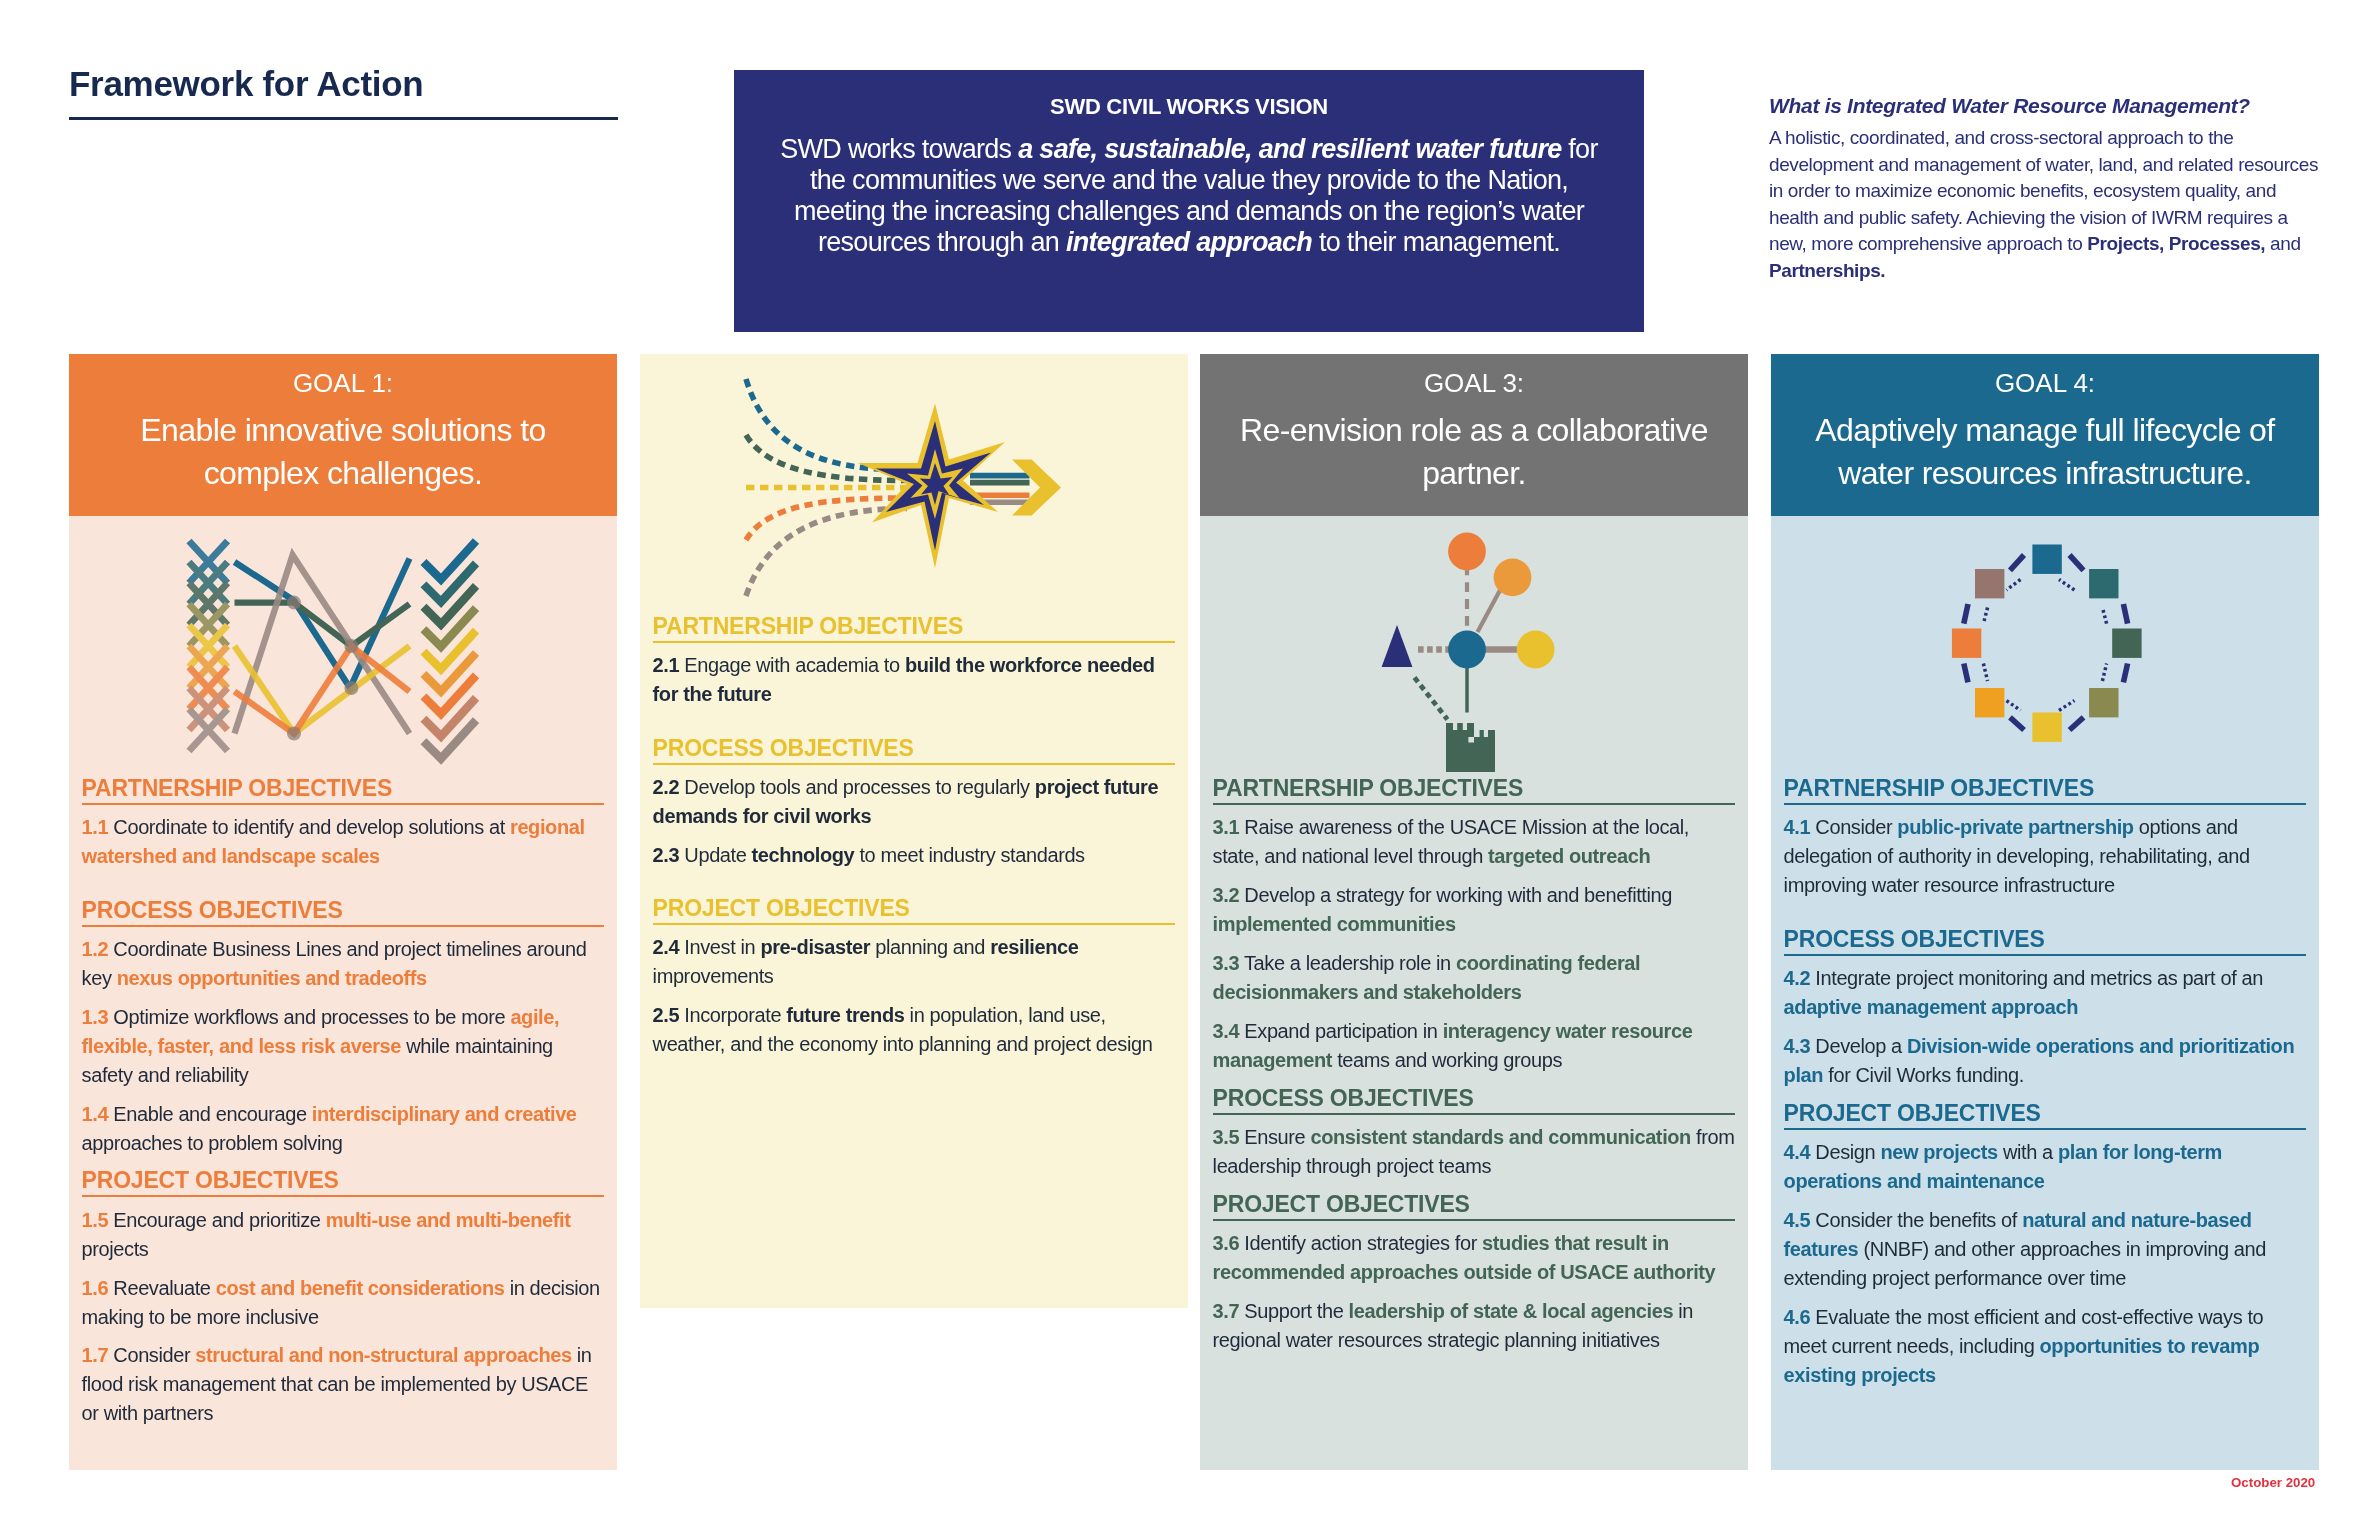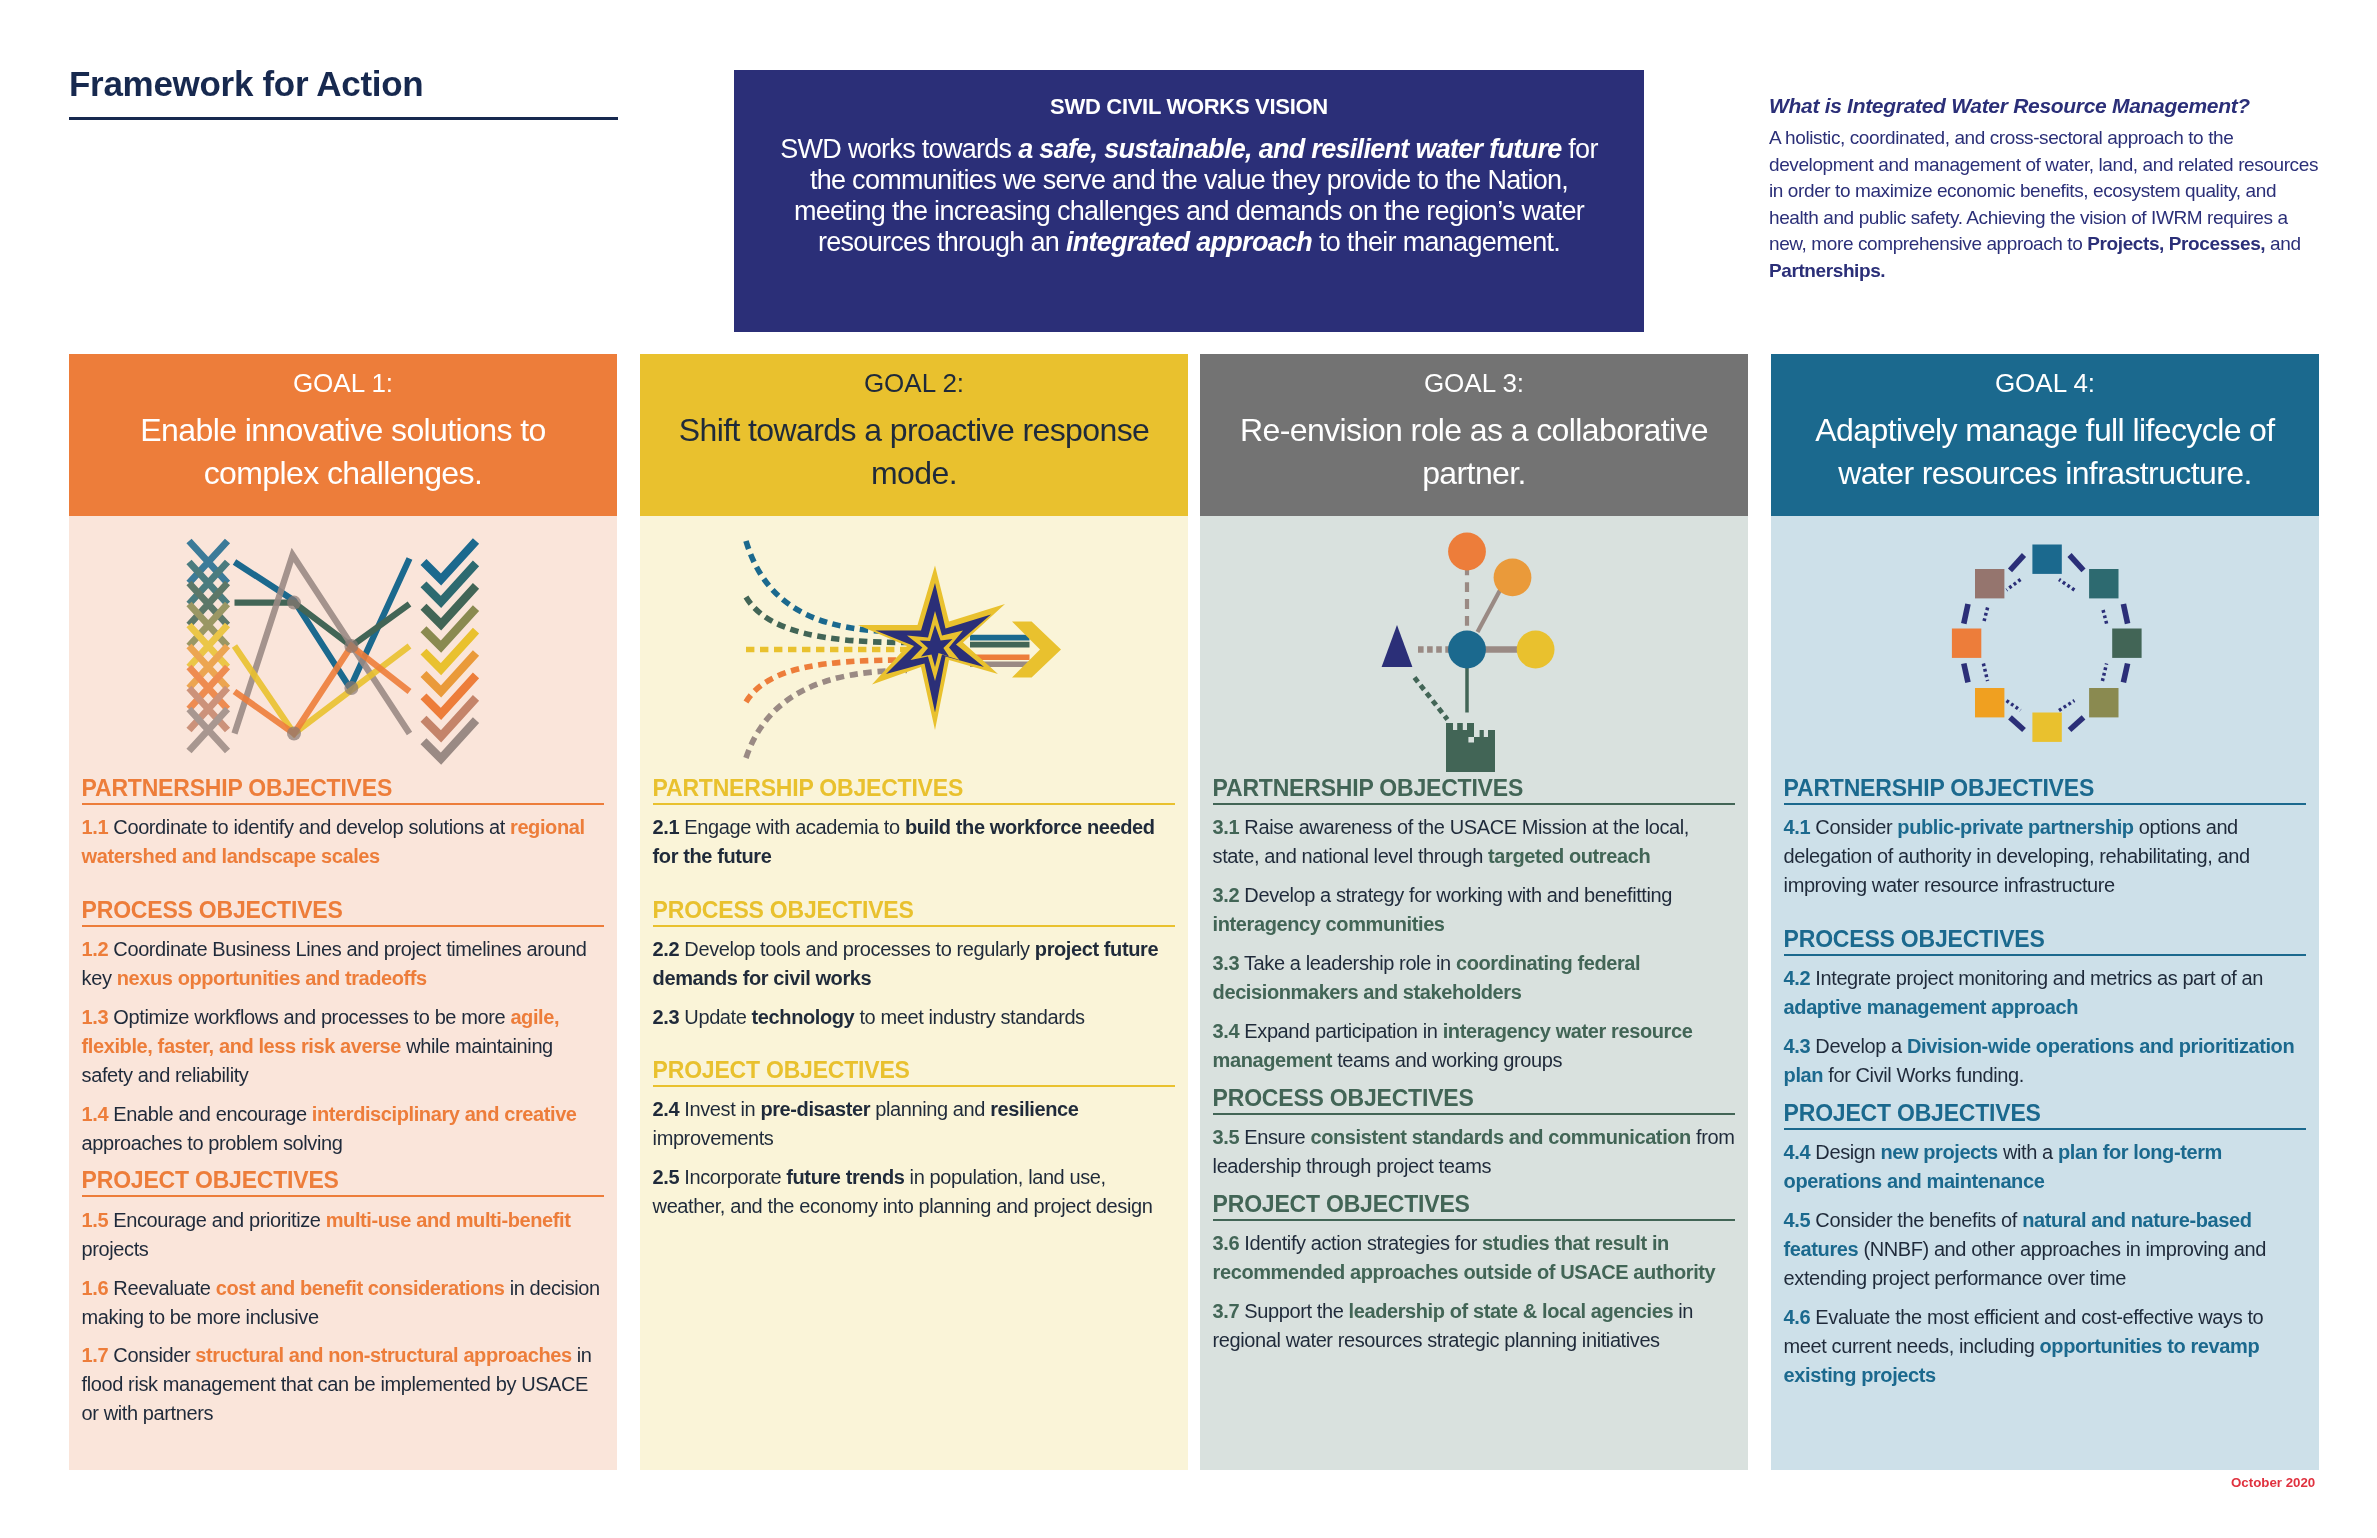--- a/index.html
+++ b/index.html
@@ -117,24 +117,20 @@
     <div class="obj"><span class="num">1.3</span><span> Optimize workflows and processes to be more </span><span class="hl">agile, flexible, faster, and less risk averse</span><span> while maintaining safety and reliability</span></div>
     <div class="obj"><span class="num">1.4</span><span> Enable and encourage </span><span class="hl">interdisciplinary and creative</span><span> approaches to problem solving</span></div>
     <div class="section-title">PROJECT OBJECTIVES</div>
     <div class="obj"><span class="num">1.5</span><span> Encourage and prioritize </span><span class="hl">multi-use and multi-benefit</span><span> projects</span></div>
     <div class="obj"><span class="num">1.6</span><span> Reevaluate </span><span class="hl">cost and benefit considerations</span><span> in decision making to be more inclusive</span></div>
     <div class="obj"><span class="num">1.7</span><span> Consider </span><span class="hl">structural and non-structural approaches</span><span> in flood risk management that can be implemented by USACE or with partners</span></div>
   </div>
 </div>
 
 <div class="col c2">
-  <div class="col-head">
-    <div class="goal-num">GOAL 2:</div>
-    <div class="goal-title">Shift towards a proactive response mode.</div>
-  </div>
   <div class="col-body">
     <div class="art">
       <svg width="392" height="252" viewBox="0 0 560 360">
         <g fill="none" stroke-width="8" stroke-dasharray="12 8">
           <path d="M40 30 C70 130 150 160 270 160" stroke="#1b698e"></path>
           <path d="M40 110 C70 160 150 175 270 175" stroke="#426556"></path>
           <path d="M40 185 L270 185" stroke="#e9c12e"></path>
           <path d="M40 260 C70 210 150 200 270 200" stroke="#ed7d3a"></path>
           <path d="M40 340 C70 250 150 215 270 215" stroke="#9a8a84"></path>
         </g>
@@ -181,21 +177,21 @@
         <circle cx="190" cy="45" r="27" fill="#ed7d3a"></circle>
         <circle cx="255" cy="82" r="27" fill="#ea9a3a"></circle>
         <circle cx="190" cy="185" r="27" fill="#1b698e"></circle>
         <circle cx="288" cy="185" r="27" fill="#e9c12e"></circle>
         <polygon points="90,150 112,210 68,210" fill="#2b2f78"></polygon>
         <path d="M160 290 h10 v10 h6 v-10 h8 v10 h6 v-10 h10 v20 h-8 v8 h8 v-8 h8 v-10 h6 v10 h6 v-10 h10 v60 h-70 z" fill="#426556"></path>
       </svg>
     </div>
     <div class="section-title">PARTNERSHIP OBJECTIVES</div>
     <div class="obj"><span class="num">3.1</span><span> Raise awareness of the USACE Mission at the local, state, and national level through </span><span class="hl">targeted outreach</span></div>
-    <div class="obj"><span class="num">3.2</span><span> Develop a strategy for working with and benefitting </span><span class="hl">interagency communities</span></div>
+    <div class="obj"><span class="num">3.2</span><span> Develop a strategy for working with and benefitting </span><span class="hl">implemented communities</span></div>
     <div class="obj"><span class="num">3.3</span><span> Take a leadership role in </span><span class="hl">coordinating federal decisionmakers and stakeholders</span></div>
     <div class="obj"><span class="num">3.4</span><span> Expand participation in </span><span class="hl">interagency water resource management</span><span> teams and working groups</span></div>
     <div class="section-title">PROCESS OBJECTIVES</div>
     <div class="obj"><span class="num">3.5</span><span> Ensure </span><span class="hl">consistent standards and communication</span><span> from leadership through project teams</span></div>
     <div class="section-title">PROJECT OBJECTIVES</div>
     <div class="obj"><span class="num">3.6</span><span> Identify action strategies for </span><span class="hl">studies that result in recommended approaches outside of USACE authority</span></div>
     <div class="obj"><span class="num">3.7</span><span> Support the </span><span class="hl">leadership of state &amp; local agencies</span><span> in regional water resources strategic planning initiatives</span></div>
   </div>
 </div>
 

